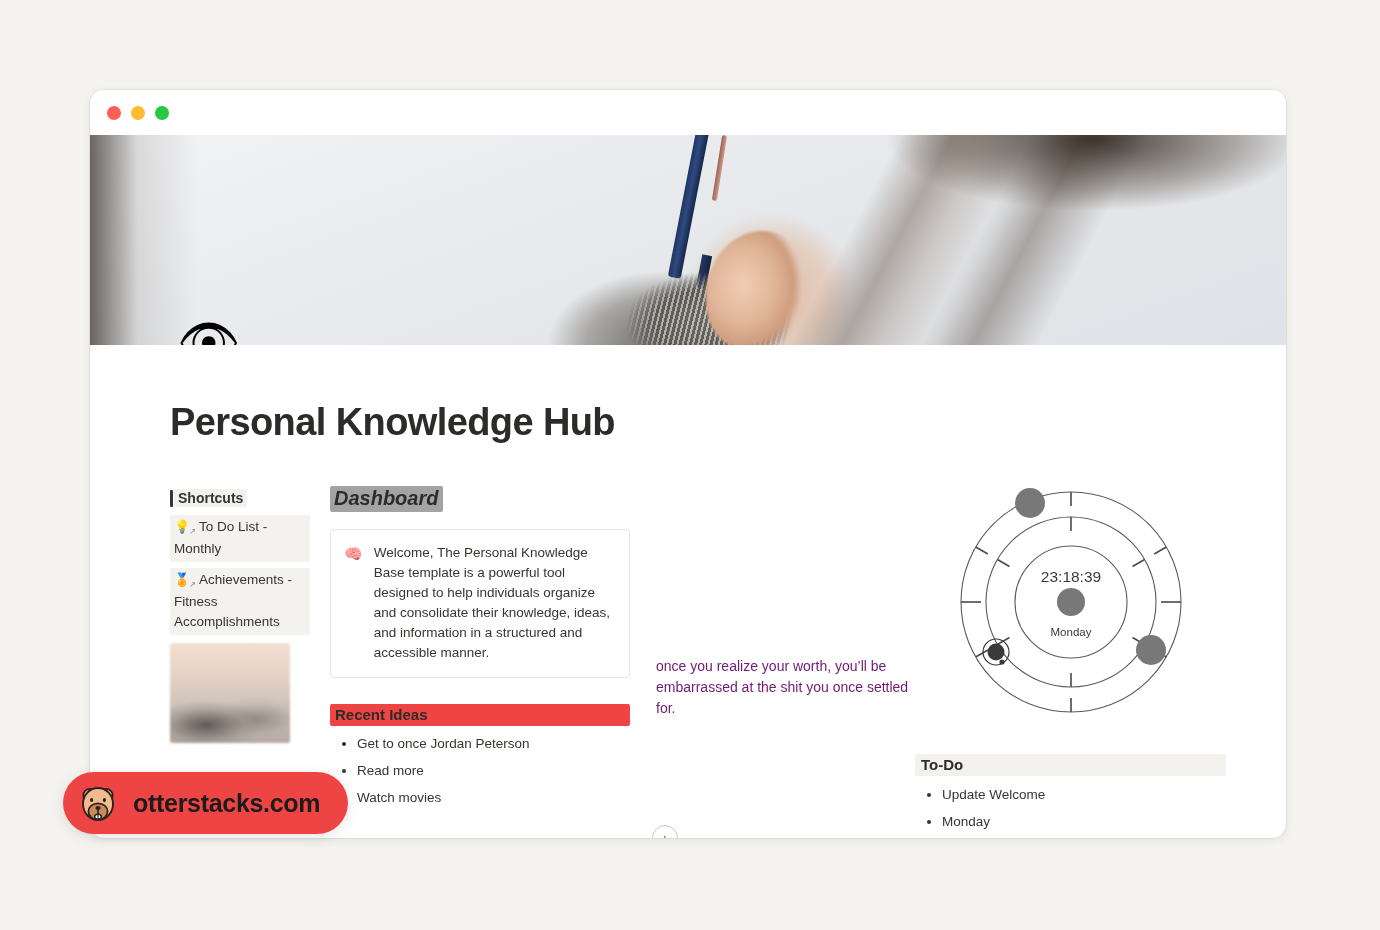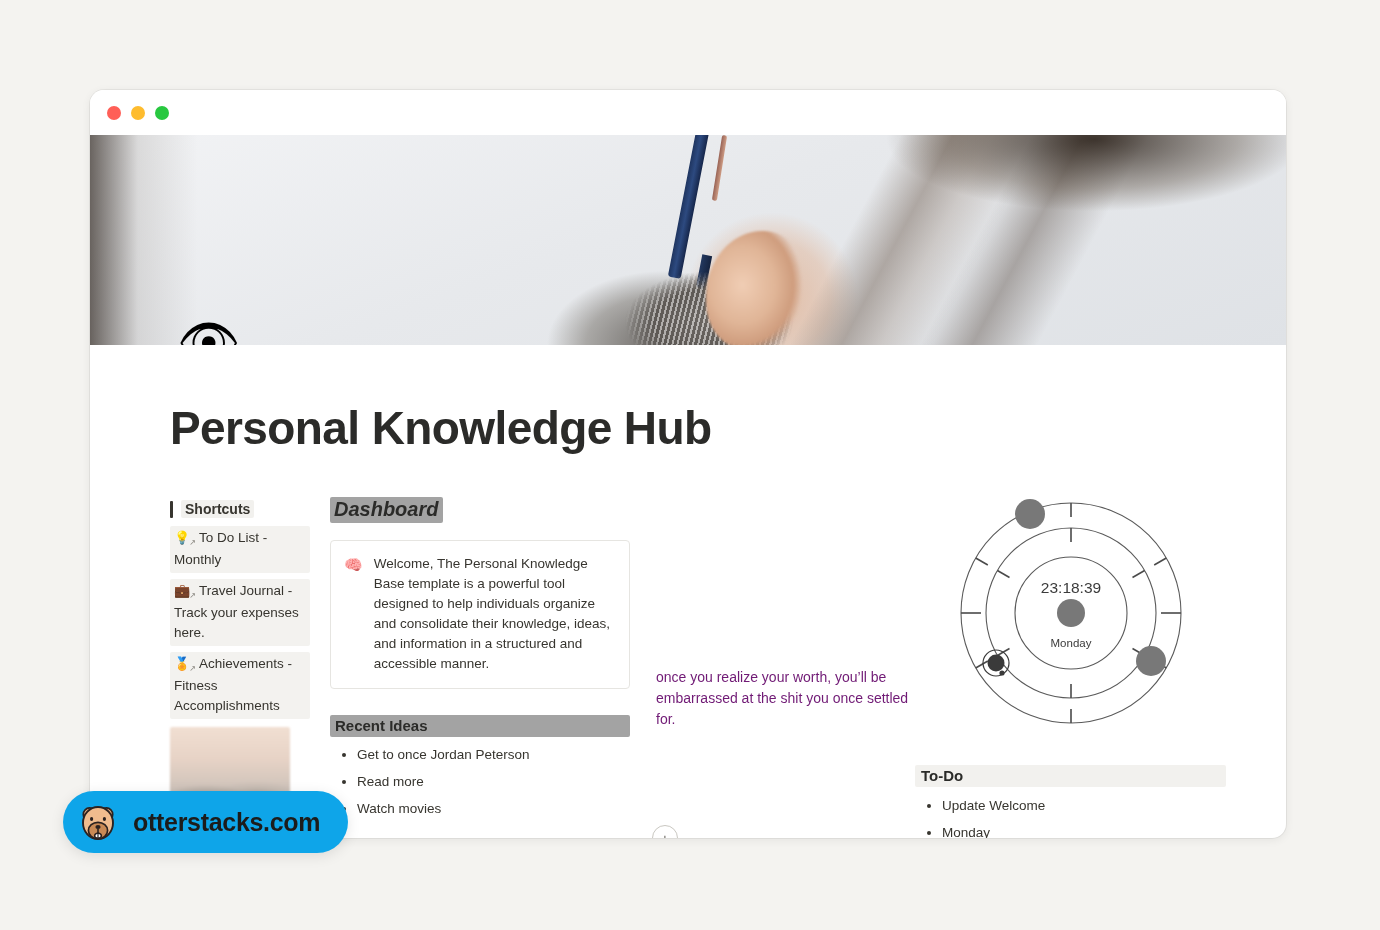--- a/index.html
+++ b/index.html
@@ -141,42 +141,42 @@
   }
 
   
   #page-body {
     padding: 56px 0 0 0;
     position: relative;
     height: 493px;
   }
 
   #page-title {
-    font-size: 46px;
+    font-size: 38px;
     font-weight: 700;
     color: #2b2b29;
     letter-spacing: -0.6px;
     margin-left: 80px;
     margin-bottom: 42px;
   }
 
   #columns {
     display: flex;
     margin-left: 80px;
     gap: 0;
     align-items: flex-start;
   }
 
   
   #col-shortcuts { width: 140px; flex: 0 0 140px; padding-top: 3px; }
 
   #shortcuts-header {
     display: flex;
     align-items: center;
-    gap: 8px;
+    gap: 1px;
     margin-bottom: 8px;
   }
   #shortcuts-bar {
     width: 3px;
     height: 17px;
     background: #37352f;
     border-radius: 1px;
     flex: 0 0 3px;
   }
   #shortcuts-title {
@@ -250,21 +250,21 @@
   #welcome-text {
     font-size: 13.5px;
     line-height: 20px;
     color: #37352f;
   }
 
   .section-head {
     font-size: 15px;
     font-weight: 700;
     color: #2b2b29;
-    background: #a3a3a3;
+    background: #ef4444;
     padding: 2px 5px 3px 5px;
     border-radius: 2px;
     margin-bottom: 8px;
   }
   .bullet-list { list-style: none; padding-left: 6px; }
   .bullet-list li {
     font-size: 13.5px;
     line-height: 20px;
     color: #37352f;
     position: relative;
@@ -330,24 +330,24 @@
     justify-content: center;
     font-size: 15px;
     color: #6b6962;
     line-height: 1;
   }
 
   
   #watermark {
     position: absolute;
     left: 63px;
-    top: 791px;
+    top: 772px;
     height: 62px;
     padding: 0 28px 0 13px;
-    background: #0ea5e9;
+    background: #ef4444;
     border-radius: 34px;
     display: flex;
     align-items: center;
     gap: 13px;
     box-shadow: 0 3px 14px rgba(0,0,0,0.10);
     z-index: 40;
   }
   #watermark-label {
     font-size: 25px;
     font-weight: 700;
@@ -385,23 +385,20 @@
       <div id="col-shortcuts">
         <div id="shortcuts-header">
           <span id="shortcuts-bar"></span>
           <span id="shortcuts-title">Shortcuts</span>
         </div>
 
         <div class="shortcut-item">
           <span class="shortcut-emoji">💡</span><span class="link-arrow">↗</span><span>To Do List - Monthly</span>
         </div>
 
-        <div class="shortcut-item">
-          <span class="shortcut-emoji">💼</span><span class="link-arrow">↗</span><span>Travel Journal - Track your expenses here.</span>
-        </div>
 
         <div class="shortcut-item">
           <span class="shortcut-emoji">🏅</span><span class="link-arrow">↗</span><span>Achievements - Fitness Accomplishments</span>
         </div>
 
         <div id="shortcut-thumb"></div>
       </div>
 
       <div id="col-dashboard">
         <div id="dashboard-title">Dashboard</div>

